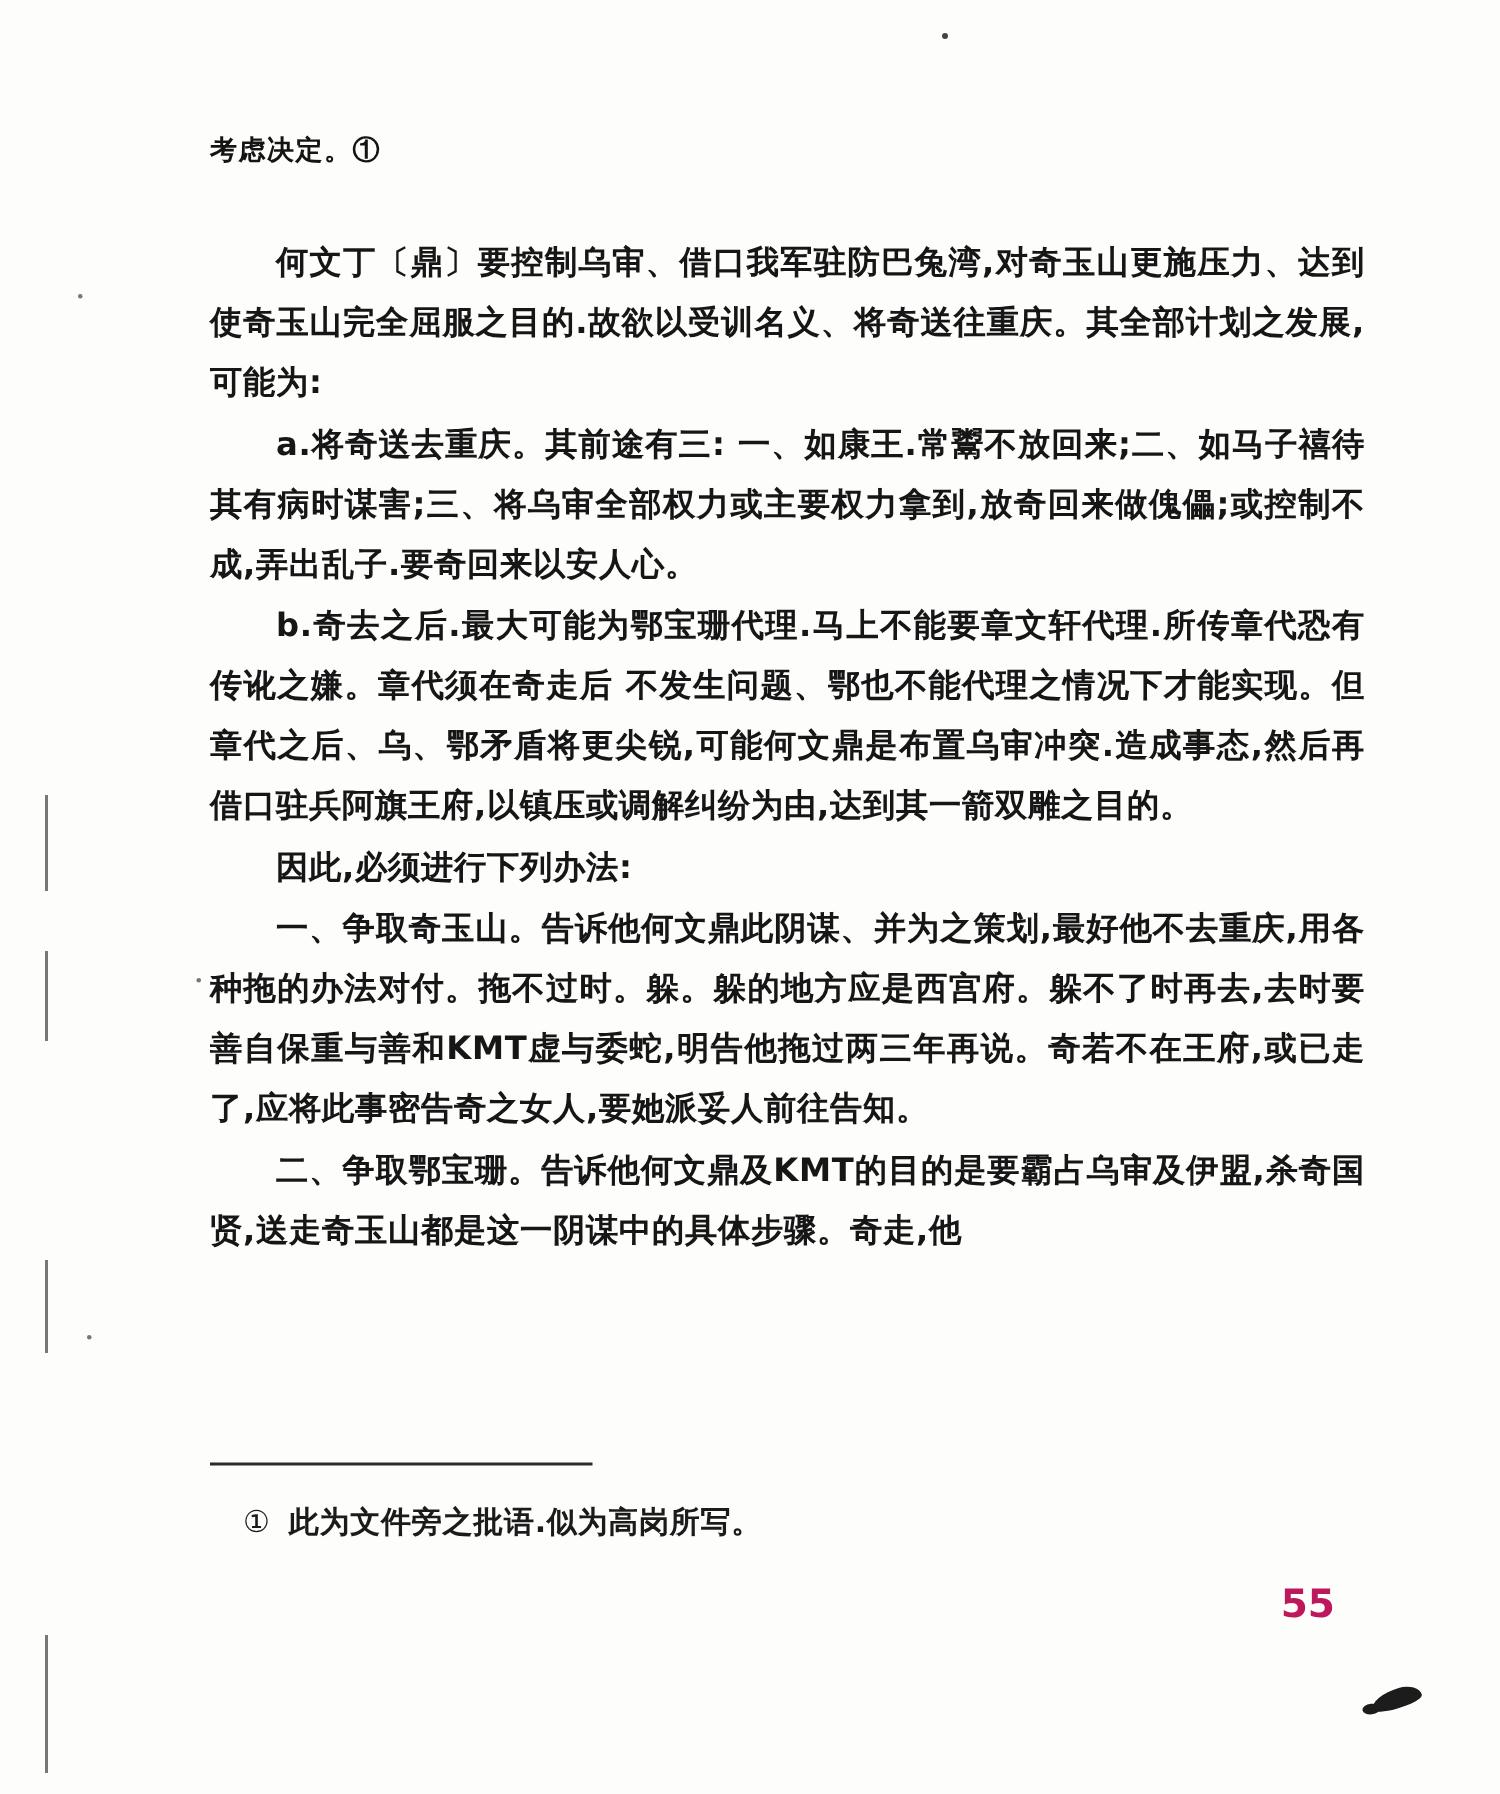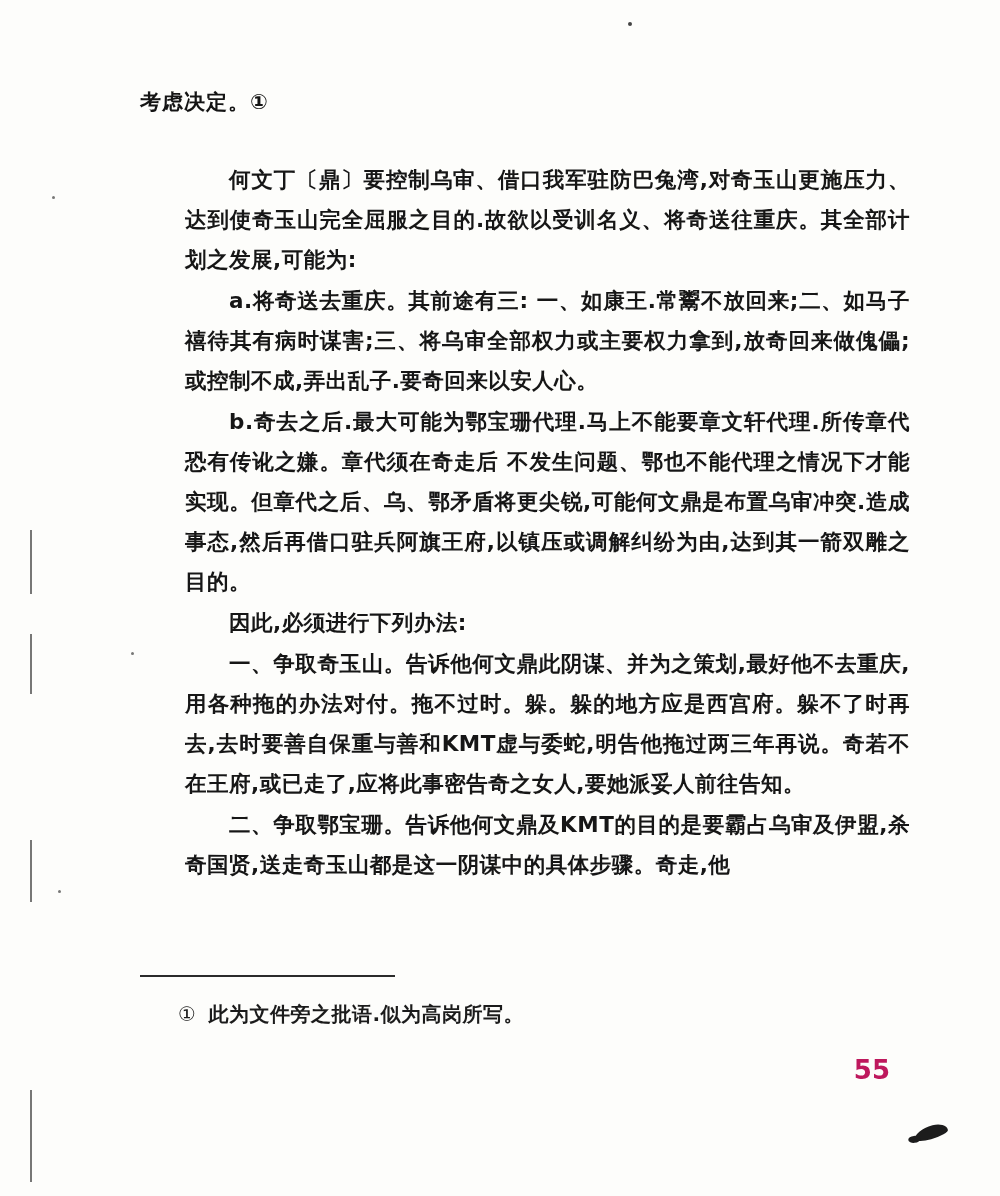--- a/index.html
+++ b/index.html
@@ -38,42 +38,42 @@
   }
 
   .content {
     position: absolute;
     left: 140px;
     top: 88px;
     width: 770px;
   }
 
   .line-head {
-    font-size: 21px;
+    font-size: 18px;
     font-weight: bold;
     letter-spacing: 1px;
     margin: 0 0 0 0;
     color: #141414;
+    font-family: Liberation Mono, monospace;
   }
 
   .section-title {
     font-size: 25px;
     font-weight: bold;
     letter-spacing: 2px;
     margin: 60px 0 0 0;
     color: #111;
   }
   .section-title .circled {
     font-size: 20px;
     font-weight: normal;
   }
 
   .body-block {
     margin-top: 44px;
-    margin-left: 45px;
   }
 
   .para {
     font-size: 21.5px;
     line-height: 40px;
     font-weight: bold;
     letter-spacing: 0.5px;
     text-align: justify;
     margin: 0;
     color: #161616;
@@ -89,21 +89,21 @@
     position: absolute;
     left: 140px;
     top: 975px;
     width: 255px;
     height: 0;
     border-top: 2px solid #2b2b2b;
   }
 
   .footnotes {
     position: absolute;
-    left: 178px;
+    left: 162px;
     top: 998px;
     width: 740px;
   }
   .footnote {
     font-size: 20px;
     line-height: 32px;
     font-weight: bold;
     letter-spacing: 0.5px;
     color: #1b1b1b;
     white-space: nowrap;

